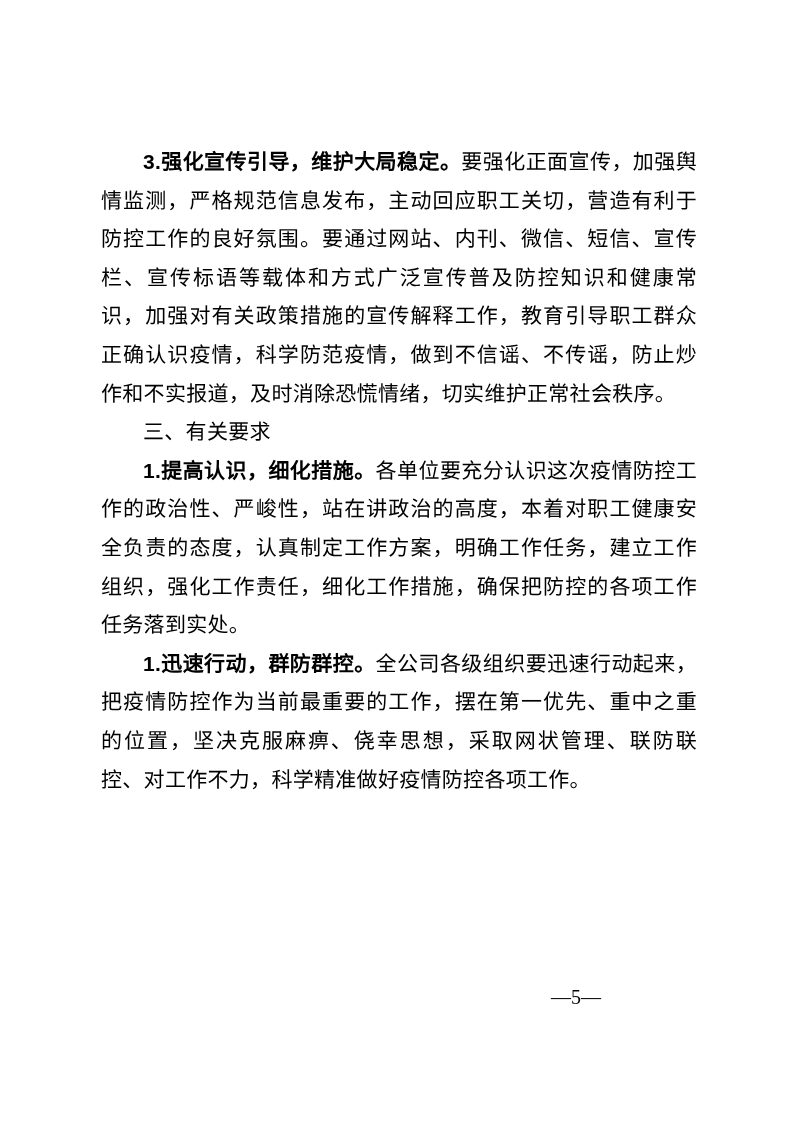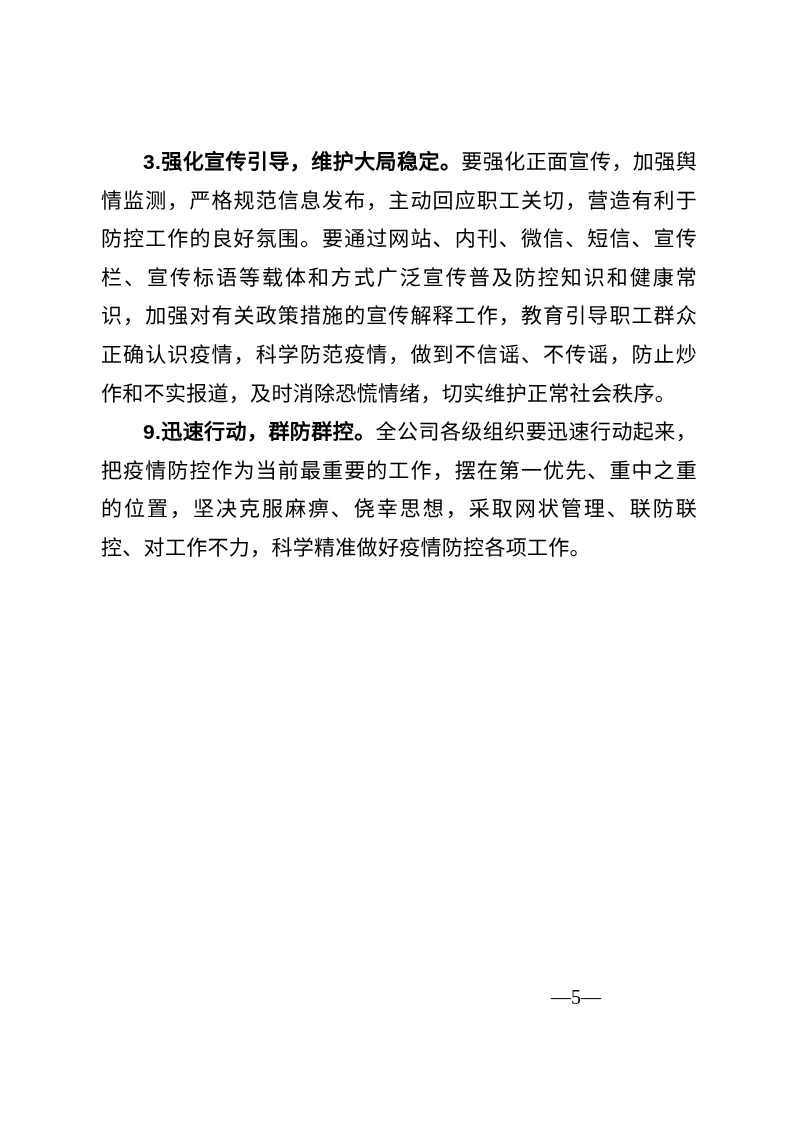--- a/index.html
+++ b/index.html
@@ -42,16 +42,18 @@
     font-size: 20px;
     color: #000000;
   }
 </style>
 </head>
 <body>
 
 <div class="page">
   <div class="body-text">
     <p><span class="lead">3.强化宣传引导，维护大局稳定。</span><span>要强化正面宣传，加强舆情监测，严格规范信息发布，主动回应职工关切，营造有利于防控工作的良好氛围。要通过网站、内刊、微信、短信、宣传栏、宣传标语等载体和方式广泛宣传普及防控知识和健康常识，加强对有关政策措施的宣传解释工作，教育引导职工群众正确认识疫情，科学防范疫情，做到不信谣、不传谣，防止炒作和不实报道，及时消除恐慌情绪，切实维护正常社会秩序。</span></p>
-    <p><span class="lead">9.迅速行动，群防群控。</span><span>全公司各级组织要迅速行动起来，把疫情防控作为当前最重要的工作，摆在第一优先、重中之重的位置，坚决克服麻痹、侥幸思想，采取网状管理、联防联控、对工作不力，科学精准做好疫情防控各项工作。</span></p>
+    <p><span>三、有关要求</span></p>
+    <p><span class="lead">1.提高认识，细化措施。</span><span>各单位要充分认识这次疫情防控工作的政治性、严峻性，站在讲政治的高度，本着对职工健康安全负责的态度，认真制定工作方案，明确工作任务，建立工作组织，强化工作责任，细化工作措施，确保把防控的各项工作任务落到实处。</span></p>
+    <p><span class="lead">1.迅速行动，群防群控。</span><span>全公司各级组织要迅速行动起来，把疫情防控作为当前最重要的工作，摆在第一优先、重中之重的位置，坚决克服麻痹、侥幸思想，采取网状管理、联防联控、对工作不力，科学精准做好疫情防控各项工作。</span></p>
   </div>
   <div class="page-number">—5—</div>
 </div>
 
 </body></html>

